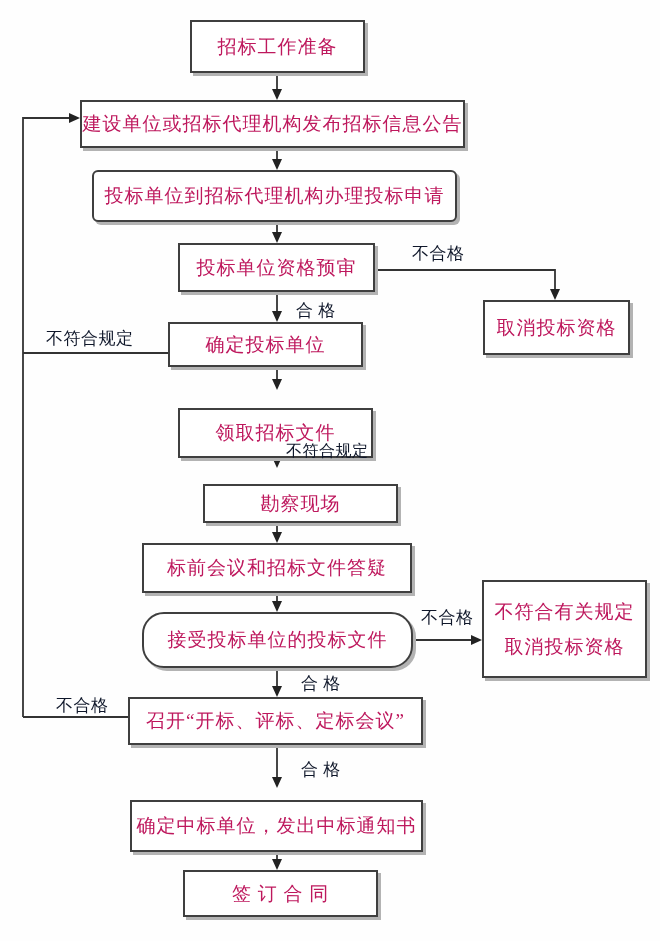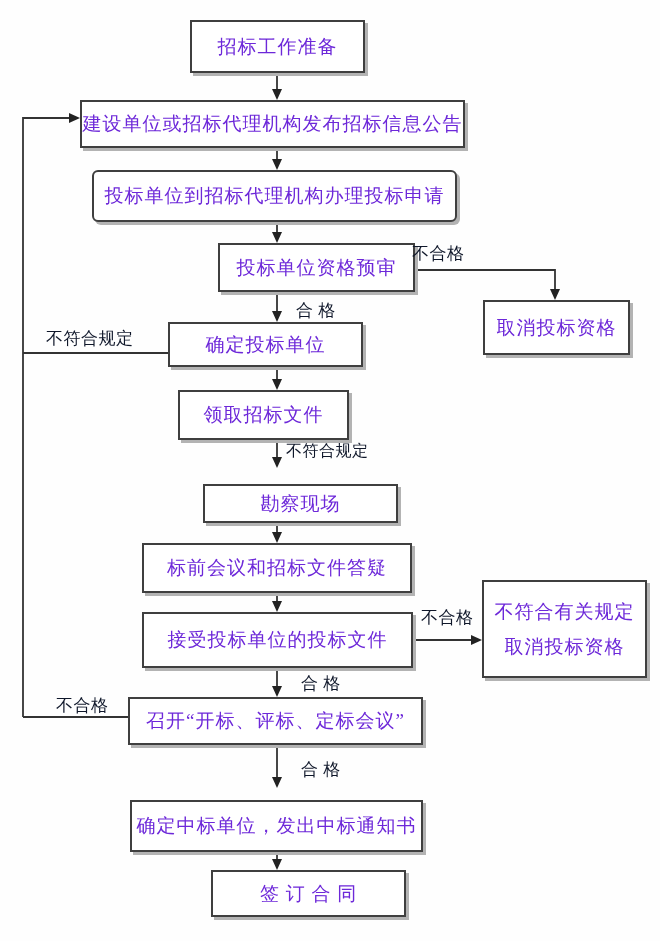--- a/index.html
+++ b/index.html
@@ -34,21 +34,21 @@
   }
   .node {
     position: absolute;
     background: #ffffff;
     border: 2px solid #3f3f3f;
     box-shadow: 3px 3px 0 #b3b3b3;
     display: flex;
     align-items: center;
     justify-content: center;
     font-size: 19px;
-    color: #6d28d9;
+    color: #be185d;
     letter-spacing: 1px;
     white-space: pre;
     text-align: center;
     box-sizing: border-box;
     line-height: 1.25;
   }
   .node.two-line {
     flex-direction: column;
     justify-content: space-evenly;
     padding: 6px 0;
@@ -57,29 +57,29 @@
     position: absolute;
     font-size: 17px;
     color: #0f172a;
     letter-spacing: 0.5px;
     white-space: pre;
   }
   
   #b1  { left:190px; top:20px;  width:175px; height:53px; }
   #b2  { left:80px;  top:100px; width:385px; height:48px; }
   #b3  { left:92px;  top:170px; width:365px; height:52px;border-radius:6px; }
-  #b4  { left:178px; top:243px; width:197px; height:49px;margin-left:40px; }
+  #b4  { left:178px; top:243px; width:197px; height:49px; }
   #b5  { left:168px; top:322px; width:195px; height:45px; }
-  #b6  { left:178px; top:390px; width:171px; height:50px; }
+  #b6  { left:178px; top:408px; width:195px; height:50px; }
   #b7  { left:178px; top:484px; width:195px; height:39px;margin-left:25px; }
   #b8  { left:142px; top:543px; width:270px; height:50px; }
-  #b9  { left:142px; top:612px; width:271px; height:56px; }
+  #b9  { left:142px; top:612px; width:271px; height:56px;border-radius:22px; }
   #b10 { left:128px; top:697px; width:295px; height:48px; }
   #b11 { left:130px; top:788px; width:293px; height:52px;margin-top:12px; }
-  #b12 { left:183px; top:870px; width:195px; height:47px;margin-left:28px; }
+  #b12 { left:183px; top:870px; width:195px; height:47px; }
   #r1  { left:483px; top:300px; width:147px; height:55px; }
   #r2  { left:482px; top:580px; width:165px; height:98px; }
   
   #l1 { left:412px; top:242px; }
   #l2 { left:296px; top:299px; }
   #l3 { left:46px;  top:327px; }
   #l4 { left:286px; top:441px; font-size:16px; }
   #l5 { left:421px; top:606px; }
   #l6 { left:301px; top:672px; }
   #l7 { left:56px;  top:694px; }

